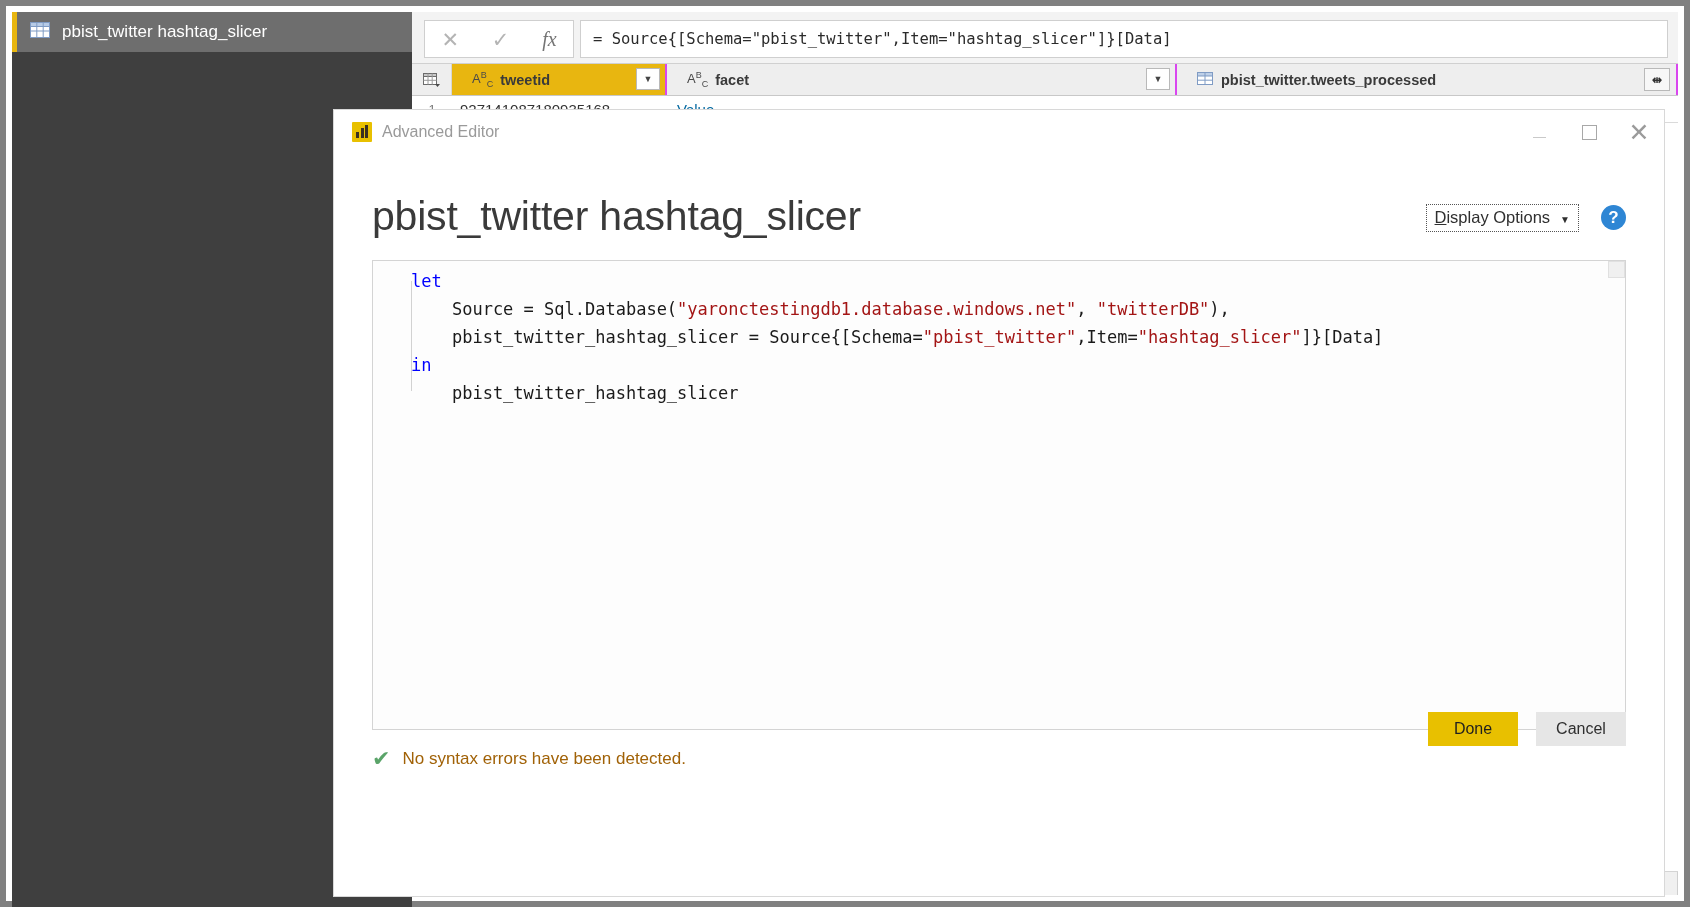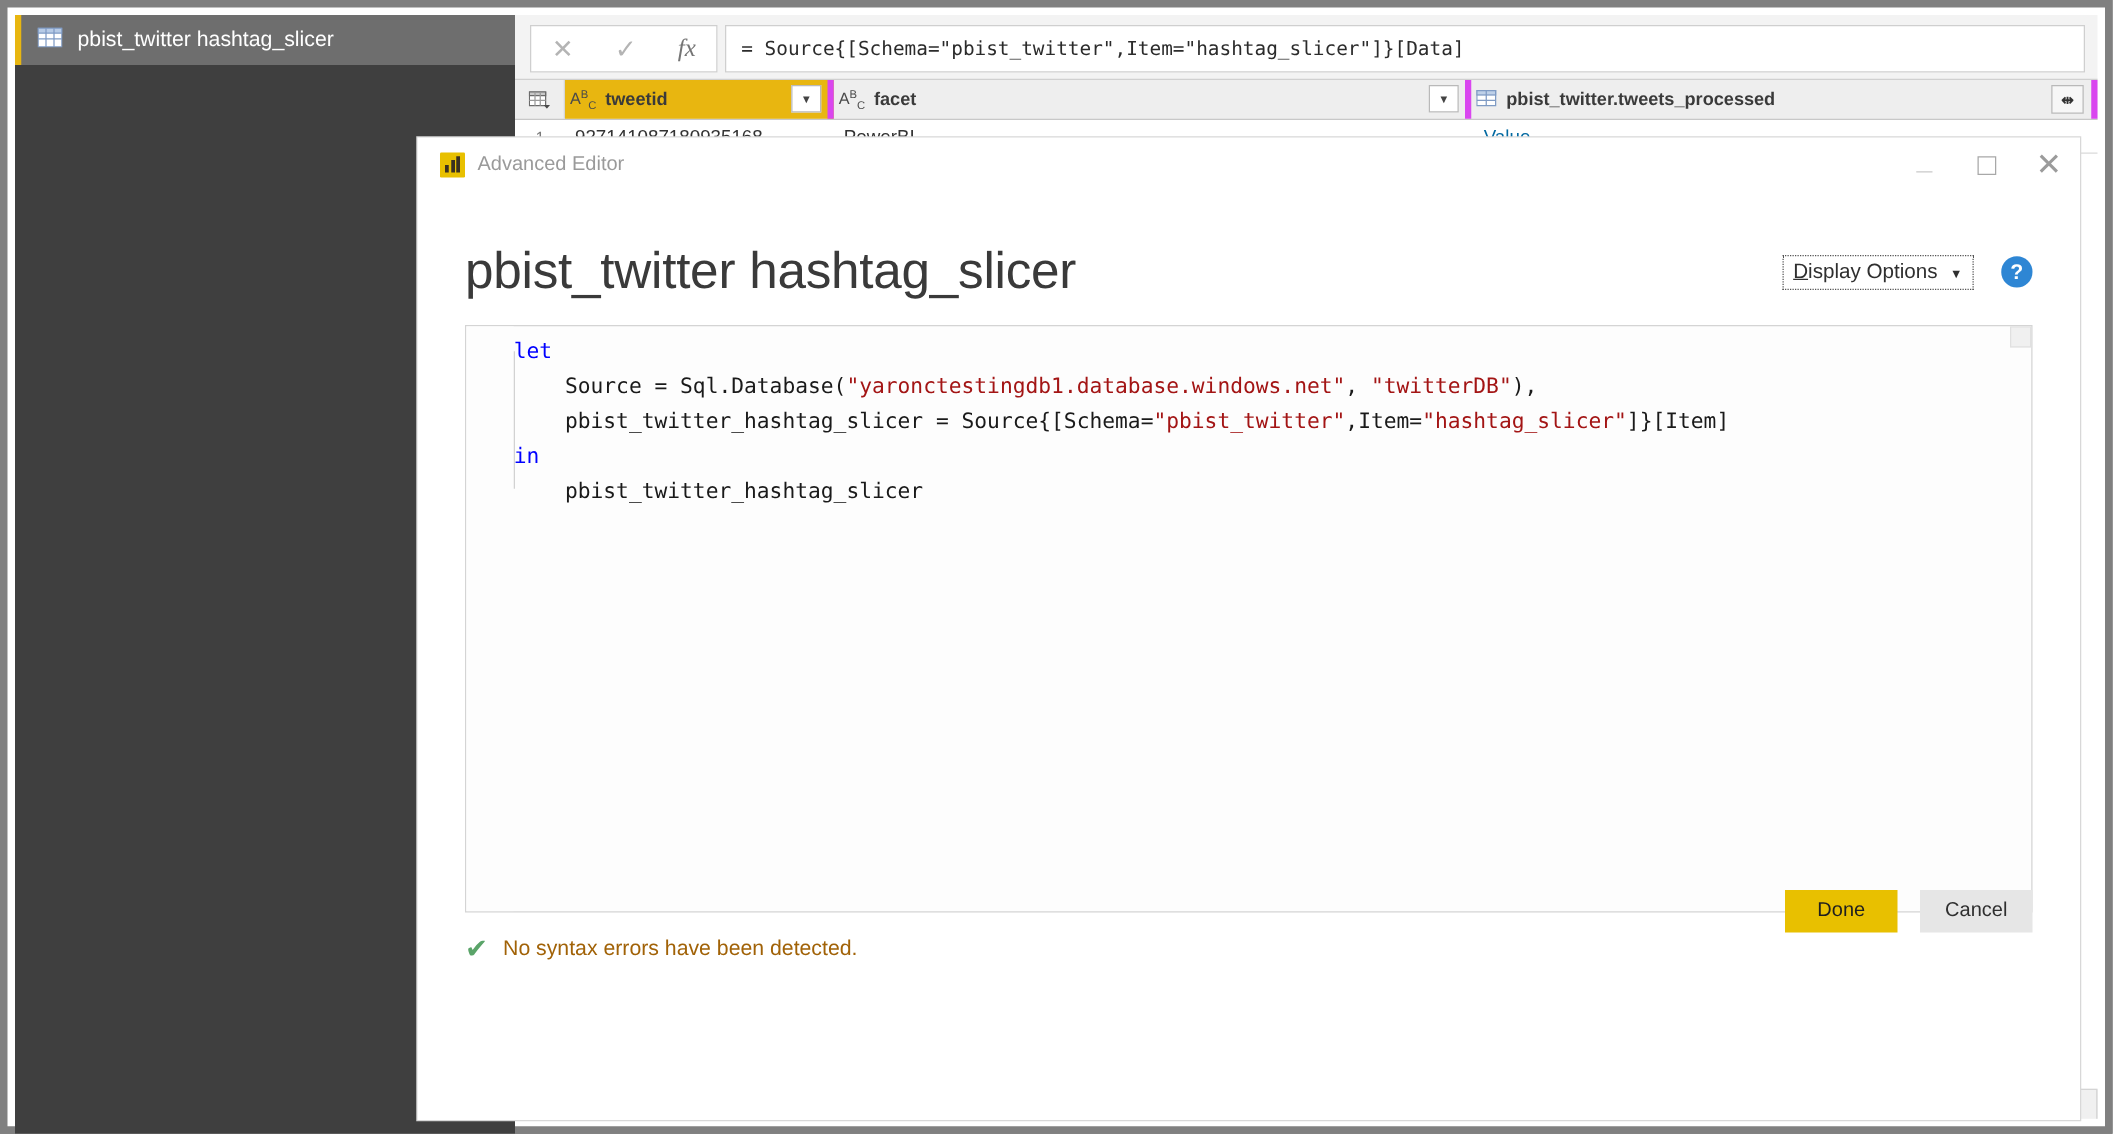--- a/index.html
+++ b/index.html
@@ -121,22 +121,22 @@
     align-items: stretch;
   }
   .gh-corner {
     width: 40px;
     display: flex; align-items: center; justify-content: center;
     border-right: 1px solid #d6d6d6;
     cursor: pointer;
   }
   .gh-col {
     display: flex; align-items: center;
-    border-right: 5px solid #d946ef;
-    padding-left: 4px;
+    border-right: 2px solid #d946ef;
+    padding-left: 20px;
     font-size: 14.5px;
     font-weight: bold;
     color: #3a3a3a;
     position: relative;
     cursor: pointer;
   }
   .gh-col.selected { background: #e8b610; }
   .gh-col .abc {
     font-size: 13px; font-weight: normal; color: #4a4a4a;
     margin-right: 7px; white-space: nowrap;
@@ -415,21 +415,20 @@
           </svg>
         </span>
         <span>pbist_twitter.tweets_processed</span>
         <span class="gh-expand">⇹</span>
       </div>
     </div>
 
     <div class="grid-row">
       <div class="gr-num">1</div>
       <div class="gr-c1">927141087180935168</div>
-      <div class="gr-c2">PowerBI</div>
       <div class="gr-c3">Value</div>
     </div>
     <div class="grid-sep"></div>
 
     <div class="bottom-strip">
       <div class="bs-cell" style="width:40px"></div>
       <div class="bs-cell" style="width:215px"></div>
       <div class="bs-cell" style="width:510px"></div>
       <div class="bs-cell" style="flex:1"></div>
     </div>
@@ -463,21 +462,21 @@
         <div class="help-icon">?</div>
       </div>
 
       <div class="code-box">
         <div class="code-gutter"></div>
         <div class="code-indent-guide"></div>
         <div class="code-scroll-up"></div>
         <div class="code-scroll-down"></div>
         <div class="code-text"><span class="kw">let</span>
 <span>    Source = Sql.Database(</span><span class="str">"yaronctestingdb1.database.windows.net"</span><span>, </span><span class="str">"twitterDB"</span><span>),</span>
-<span>    pbist_twitter_hashtag_slicer = Source{[Schema=</span><span class="str">"pbist_twitter"</span><span>,Item=</span><span class="str">"hashtag_slicer"</span><span>]}[Item]</span>
+<span>    pbist_twitter_hashtag_slicer = Source{[Schema=</span><span class="str">"pbist_twitter"</span><span>,Item=</span><span class="str">"hashtag_slicer"</span><span>]}[Data]</span>
 <span class="kw">in</span>
 <span>    pbist_twitter_hashtag_slicer</span></div>
       </div>
 
       <div class="status-row">
         <span class="check-mark">✔</span>
         <span class="status-text">No syntax errors have been detected.</span>
       </div>
 
       <div class="dlg-footer">

